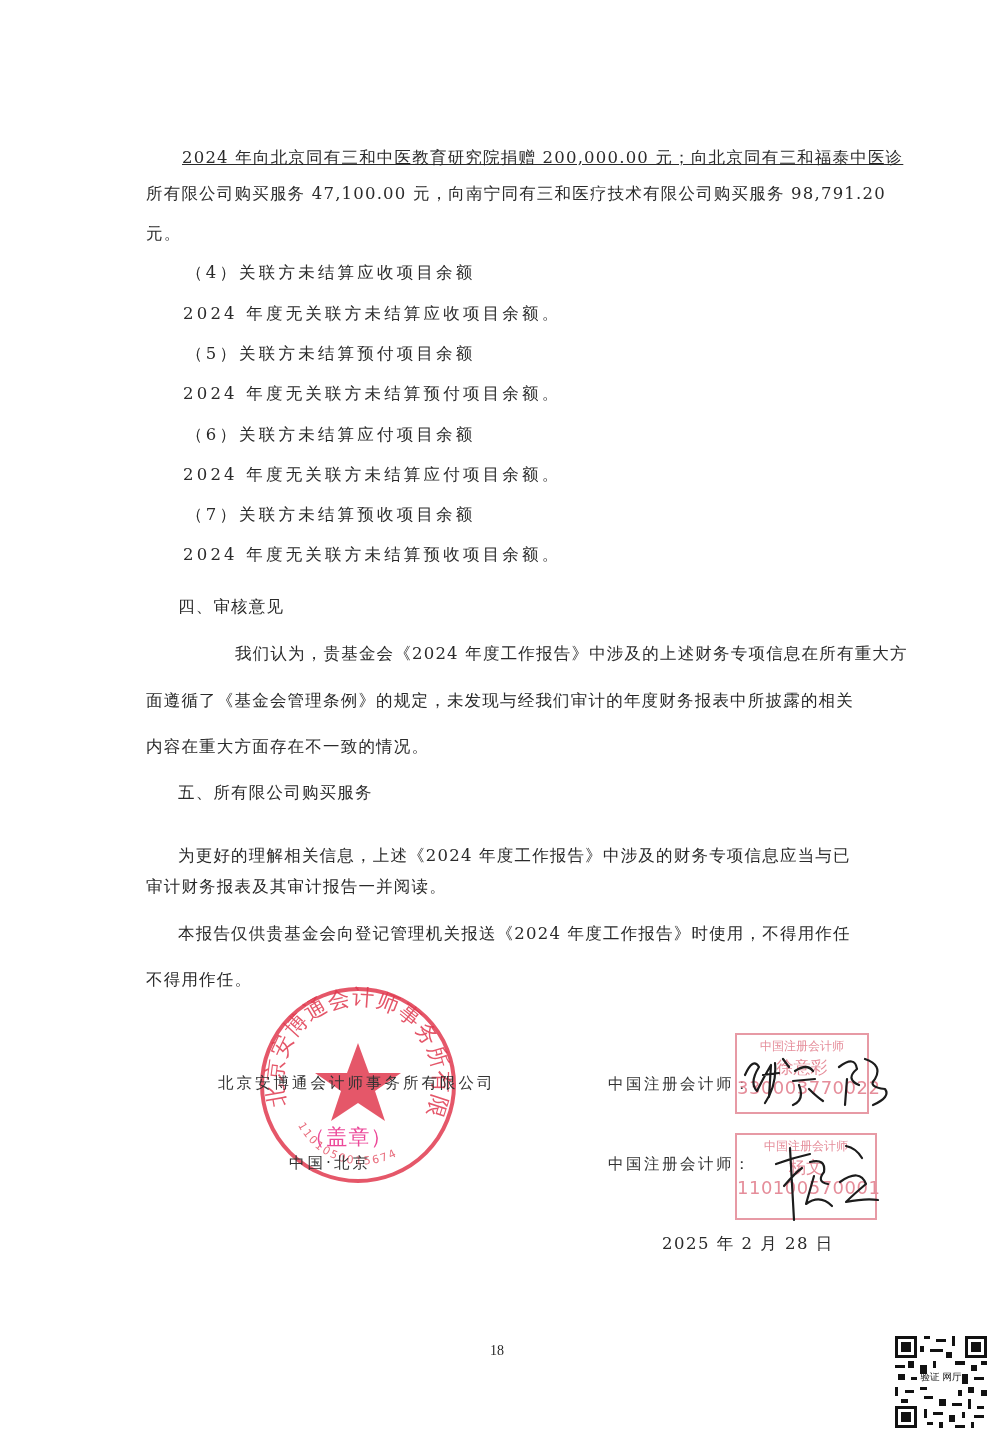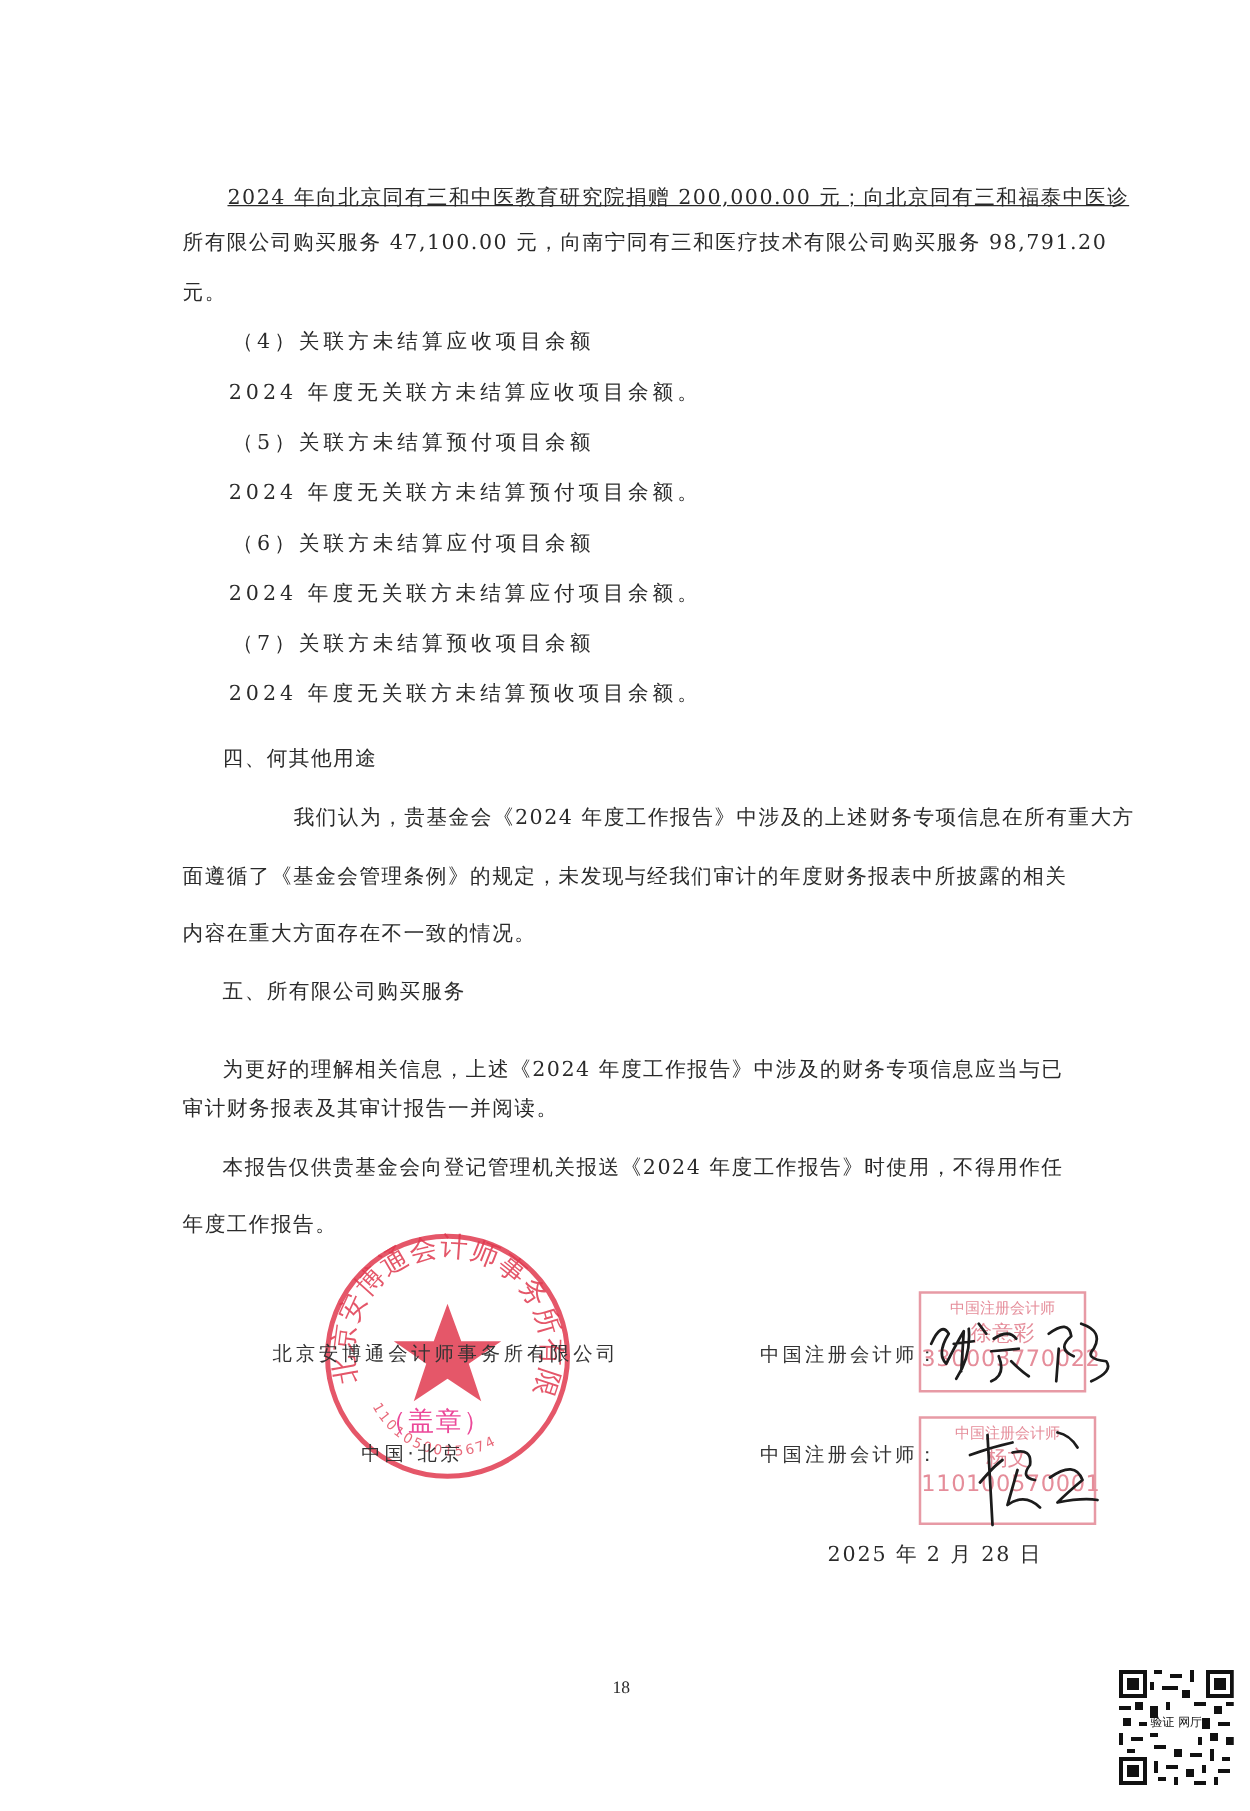--- a/index.html
+++ b/index.html
@@ -26,30 +26,30 @@
 
 <div class="line wide" style="left:186px; top:263px;">（4）关联方未结算应收项目余额</div>
 <div class="line wide" style="left:183px; top:304px;">2024 年度无关联方未结算应收项目余额。</div>
 <div class="line wide" style="left:186px; top:344px;">（5）关联方未结算预付项目余额</div>
 <div class="line wide" style="left:183px; top:384px;">2024 年度无关联方未结算预付项目余额。</div>
 <div class="line wide" style="left:186px; top:425px;text-align:center;">（6）关联方未结算应付项目余额</div>
 <div class="line wide" style="left:183px; top:465px;">2024 年度无关联方未结算应付项目余额。</div>
 <div class="line wide" style="left:186px; top:505px;">（7）关联方未结算预收项目余额</div>
 <div class="line wide" style="left:183px; top:545px;">2024 年度无关联方未结算预收项目余额。</div>
 
-<div class="line" style="left:178px; top:597px;">四、何其他用途</div>
+<div class="line" style="left:178px; top:597px;">四、审核意见</div>
 <div class="line" style="left:187px; top:644px;margin-left:48px;">我们认为，贵基金会《2024 年度工作报告》中涉及的上述财务专项信息在所有重大方</div>
 <div class="line" style="left:146px; top:691px;">面遵循了《基金会管理条例》的规定，未发现与经我们审计的年度财务报表中所披露的相关</div>
 <div class="line" style="left:146px; top:737px;">内容在重大方面存在不一致的情况。</div>
 
 <div class="line" style="left:178px; top:783px;">五、所有限公司购买服务</div>
 <div class="line" style="left:178px; top:846px;">为更好的理解相关信息，上述《2024 年度工作报告》中涉及的财务专项信息应当与已</div>
 <div class="line" style="left:146px; top:877px;">审计财务报表及其审计报告一并阅读。</div>
 <div class="line" style="left:178px; top:924px;">本报告仅供贵基金会向登记管理机关报送《2024 年度工作报告》时使用，不得用作任</div>
-<div class="line" style="left:146px; top:970px;">年度工作报告。</div>
+<div class="line" style="left:146px; top:970px;">不得用作任。</div>
 
 <svg class="seal" viewBox="0 0 200 200">
   <defs>
     <path id="sealArc" d="M 28 120 A 76 76 0 1 1 172 120"></path>
     <path id="sealArcBottom" d="M 40 140 A 72 72 0 0 0 140 170"></path>
   </defs>
   <circle cx="100" cy="100" r="96" fill="none" stroke="#e0394f" stroke-width="4" opacity="0.85"></circle>
   <text font-size="22" fill="#e0394f" opacity="0.85" font-family="DejaVu Sans, sans-serif" letter-spacing="1">
     <textPath href="#sealArc">北京安博通会计师事务所有限公司</textPath>
   </text>

